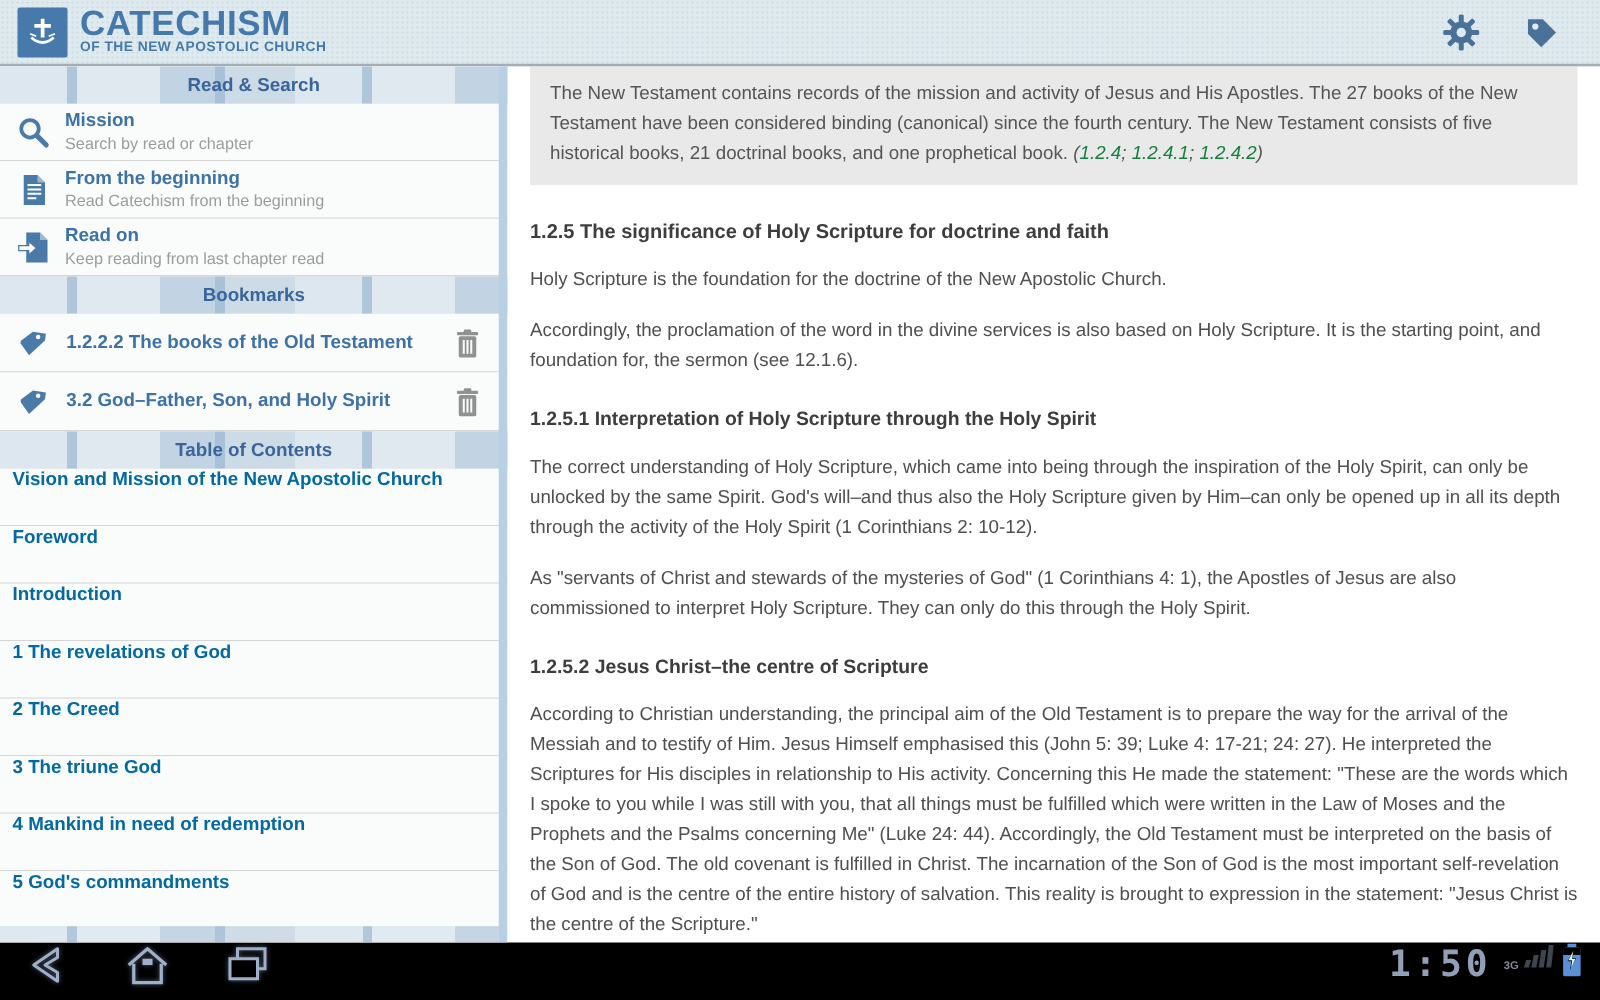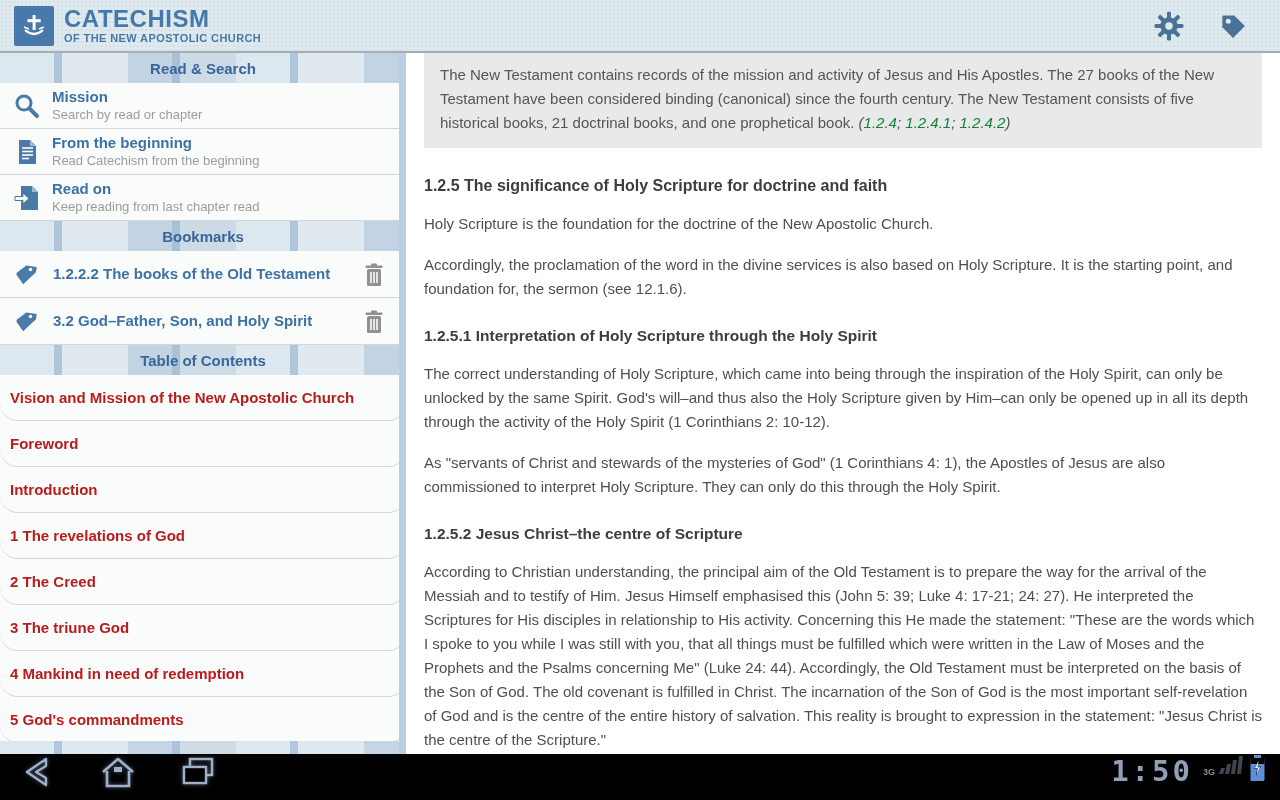--- a/index.html
+++ b/index.html
@@ -10,21 +10,21 @@
   .app-header {
     height:53px; flex:0 0 53px; display:flex; align-items:center;
     background-color:#dfeaef;
     background-image:radial-gradient(#d2dfe7 1px, rgba(0,0,0,0) 1px);
     background-size:4px 4px;
     border-bottom:2px solid #a4adb1;
     padding:0 14px 0 14px; position:relative;
   }
   .logo-box { width:40px; height:40px; background:#4779ab; border-radius:2px; display:flex; align-items:center; justify-content:center; }
   .logo-text { margin-left:10px; }
-  .logo-title { font-size:24px; font-weight:bold; color:#4579ab; letter-spacing:0.5px; line-height:24px; }
+  .logo-title { font-size:28px; font-weight:bold; color:#4579ab; letter-spacing:0.5px; line-height:24px; }
   .logo-sub { font-size:11px; font-weight:bold; color:#4579ab; letter-spacing:0.4px; margin-top:1px; }
   .header-spacer { flex:1; }
   .header-icon { width:30px; height:30px; cursor:pointer; margin-right:34px; }
   .header-icon:last-child { margin-right:18px; }
 
   
   .main-row { flex:1; display:flex; overflow:hidden; }
 
   
   .sidebar { width:406px; flex:0 0 406px; background:#fafbfb; position:relative; overflow:hidden; }
@@ -42,21 +42,21 @@
     font-size:15px; font-weight:bold; color:#39659a;
   }
   .menu-item { height:46px; position:relative; border-bottom:1px solid #d6d6d6; background:#fafbfb; cursor:pointer; }
   .menu-item .mi-icon { position:absolute; left:13px; top:9px; width:28px; height:28px; }
   .menu-item .mi-title { position:absolute; left:52px; top:5px; font-size:15px; font-weight:bold; color:#3c72a6; }
   .menu-item .mi-sub { position:absolute; left:52px; top:24px; font-size:13px; color:#9c9c9c; }
   .bm-item { height:47px; position:relative; border-bottom:1px solid #d6d6d6; background:#fafbfb; cursor:pointer; }
   .bm-item .bm-icon { position:absolute; left:14px; top:12px; width:24px; height:24px; }
   .bm-item .bm-title { position:absolute; left:53px; top:14px; font-size:15px; font-weight:bold; color:#3c72a6; }
   .bm-item .bm-trash { position:absolute; right:22px; top:12px; width:20px; height:24px; cursor:pointer; }
-  .toc-item { height:46px; display:flex; align-items:center; padding-left:10px; border-bottom:1px solid #d6d6d6; background:#fafbfb; font-size:15px; font-weight:bold; color:#b91c1c; cursor:pointer;border-radius:18px; }
+  .toc-item { height:46px; display:flex; padding-left:10px; border-bottom:1px solid #d6d6d6; background:#fafbfb; font-size:15px; font-weight:bold; color:#0369a1; cursor:pointer; }
   .sidebar-bottom-stripe {
     position:absolute; left:0; right:7px; bottom:0; height:13px;
     background-color:#cfdde9;
     background-image:repeating-linear-gradient(90deg,
       #dce7ef 0px, #dce7ef 54px,
       #aec5da 54px, #aec5da 62px,
       #e0e9f0 62px, #e0e9f0 128px,
       #c2d3e3 128px, #c2d3e3 172px,
       #a9c1d8 172px, #a9c1d8 180px,
       #cddbe7 180px, #cddbe7 236px);

